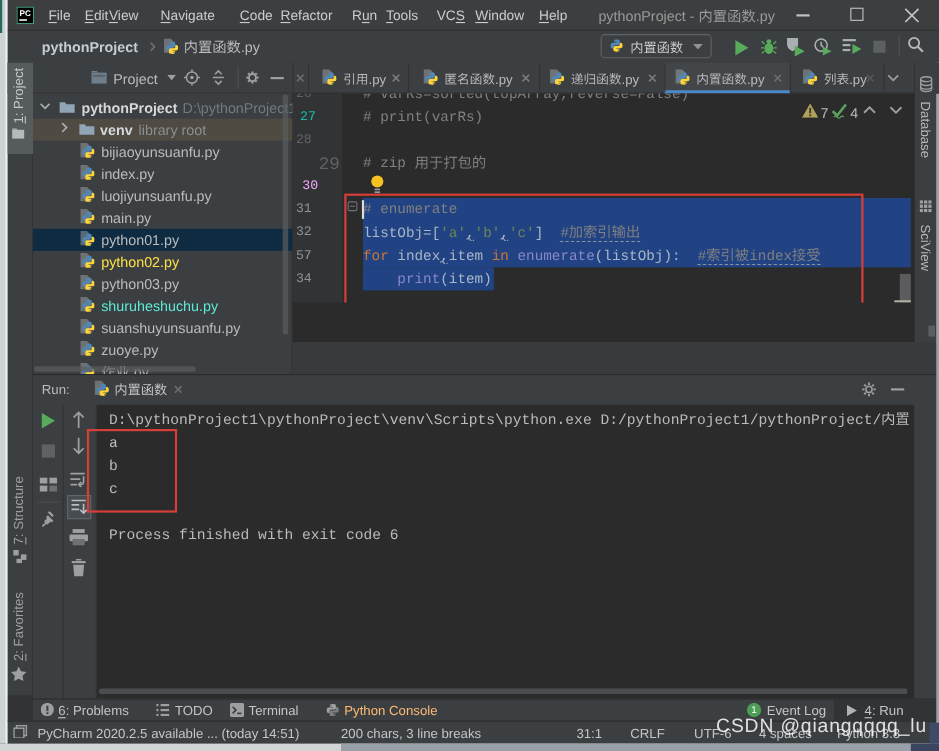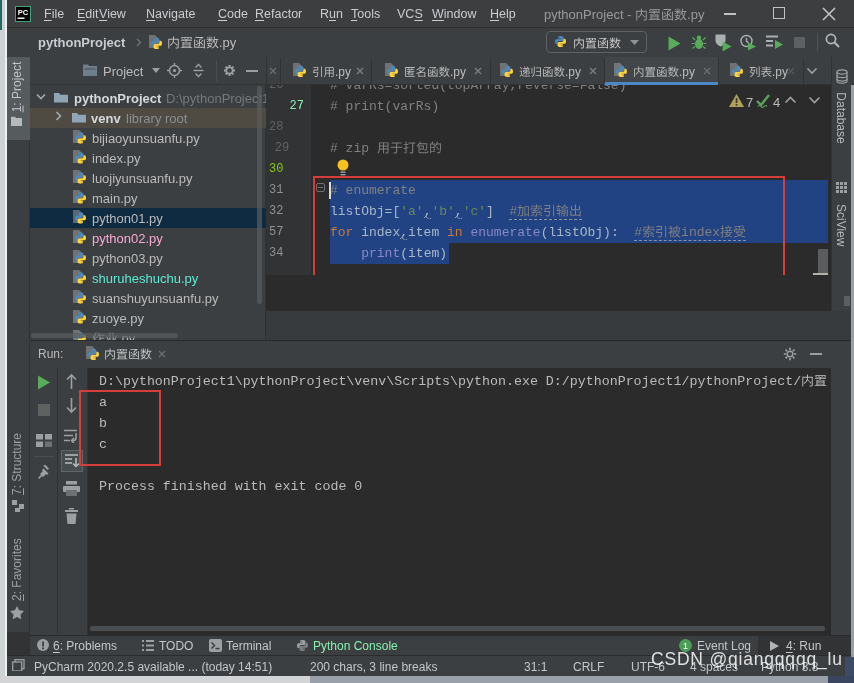--- a/index.html
+++ b/index.html
@@ -361,21 +361,21 @@
         </g>
       </svg>
       <div class="t" style="left:62px;top:126px;color:#bbb">python01.py</div>
       <svg class="a" style="left:43px;top:145px" width="13" height="14" viewBox="0 0 13 14">
         <path fill="#9fa6aa" d="M0 0h6l3 3v10H0z" opacity=".5"></path>
         <g transform="translate(1,1.5)">
           <path fill="#4f87b6" d="M6.4 1C3.9 1 4 2.1 4 2.1v1.6h2.6v.5H2.8S1 3.9 1 6.6s1.6 2.6 1.6 2.6h1V7.7s-.1-1.6 1.6-1.6h2.7s1.5 0 1.5-1.5V2.5S9.7 1 6.4 1zM5 1.9a.5.5 0 1 1 0 1 .5.5 0 0 1 0-1z"></path>
           <path fill="#ffd43b" d="M6.6 12c2.5 0 2.4-1.1 2.4-1.1V9.3H6.4v-.5h3.8S12 9.1 12 6.4 10.4 3.8 10.4 3.8h-1v1.5s.1 1.6-1.6 1.6H5.1s-1.5 0-1.5 1.5v2.1S3.3 12 6.6 12zM8 11.1a.5.5 0 1 1 0-1 .5.5 0 0 1 0 1z"></path>
         </g>
       </svg>
-      <div class="t" style="left:62px;top:146px;color:#f9a8d4">python02.py</div>
+      <div class="t" style="left:62px;top:146px;color:#fde047">python02.py</div>
       <svg class="a" style="left:43px;top:165px" width="13" height="14" viewBox="0 0 13 14">
         <path fill="#9fa6aa" d="M0 0h6l3 3v10H0z" opacity=".5"></path>
         <g transform="translate(1,1.5)">
           <path fill="#4f87b6" d="M6.4 1C3.9 1 4 2.1 4 2.1v1.6h2.6v.5H2.8S1 3.9 1 6.6s1.6 2.6 1.6 2.6h1V7.7s-.1-1.6 1.6-1.6h2.7s1.5 0 1.5-1.5V2.5S9.7 1 6.4 1zM5 1.9a.5.5 0 1 1 0 1 .5.5 0 0 1 0-1z"></path>
           <path fill="#ffd43b" d="M6.6 12c2.5 0 2.4-1.1 2.4-1.1V9.3H6.4v-.5h3.8S12 9.1 12 6.4 10.4 3.8 10.4 3.8h-1v1.5s.1 1.6-1.6 1.6H5.1s-1.5 0-1.5 1.5v2.1S3.3 12 6.6 12zM8 11.1a.5.5 0 1 1 0-1 .5.5 0 0 1 0 1z"></path>
         </g>
       </svg>
       <div class="t" style="left:62px;top:166px;color:#bbb">python03.py</div>
       <svg class="a" style="left:43px;top:185px" width="13" height="14" viewBox="0 0 13 14">
         <path fill="#9fa6aa" d="M0 0h6l3 3v10H0z" opacity=".5"></path>
@@ -412,24 +412,24 @@
           <use href="#u4f5c" x="0"></use>
           <use href="#u4e1a" x="1000"></use>
         </svg>.py</div>
       <div class="a" style="left:227px;top:1px;width:5px;height:218px;background:#5a5e60;border-radius:3px;opacity:.7"></div>
       <div class="a" style="left:1px;top:248px;width:147px;height:5px;background:#5a5e60;border-radius:3px;opacity:.7"></div>
     </div>
     <div class="a" style="left:266px;top:85px;width:565px;height:226px;background:#2b2b2b;overflow:hidden" id="ed"></div>
     <div class="a" style="left:266px;top:85px;width:565px;height:190px;overflow:hidden">
       <div class="a" style="left:0;top:0;width:45px;height:226px;background:#313335"></div>
       <div class="t m" style="left:3px;top:-7px;width:26px;text-align:left;font-size:12px;color:#606366">26</div>
-      <div class="t m" style="left:12px;top:14px;width:26px;text-align:right;font-size:12px;color:#86efac">27</div>
+      <div class="t m" style="left:1px;top:14px;width:26px;text-align:center;font-size:12px;color:#14b8a6">27</div>
       <div class="t m" style="left:3px;top:35px;width:26px;text-align:left;font-size:12px;color:#606366">28</div>
-      <div class="t m" style="left:3px;top:56px;width:26px;text-align:center;font-size:12px;color:#606366">29</div>
-      <div class="t m" style="left:3px;top:77px;width:26px;text-align:left;font-size:12px;color:#84cc16">30</div>
+      <div class="t m" style="left:17px;top:56px;width:26px;text-align:right;font-size:16px;color:#606366">29</div>
+      <div class="t m" style="left:3px;top:77px;width:26px;text-align:center;font-size:12px;color:#f0abfc">30</div>
       <div class="t m" style="left:3px;top:98px;width:26px;text-align:left;font-size:12px;color:#8e9294">31</div>
       <div class="t m" style="left:3px;top:119px;width:26px;text-align:left;font-size:12px;color:#8e9294">32</div>
       <div class="t m" style="left:3px;top:140px;width:26px;text-align:left;font-size:12px;color:#8e9294">57</div>
       <div class="t m" style="left:3px;top:161px;width:26px;text-align:left;font-size:12px;color:#8e9294">34</div>
       <div class="a" style="left:64px;top:95px;width:498px;height:63px;background:#214283"></div>
       <div class="a" style="left:64px;top:158px;width:119px;height:21px;background:#214283"></div>
       <div class="t m" style="left:64px;top:-7px;color:#808080"># varRs=sorted(topArray,reverse=False)</div>
       <div class="t m" style="left:64px;top:14px;color:#808080"># print(varRs)</div>
       <div class="t m" style="left:64px;top:56px;color:#808080"># zip <svg class="ck" style="width:65px;height:13px;vertical-align:-2px;" viewBox="0 0 5000 1000">
           <use href="#u7528" x="0"></use>
@@ -581,21 +581,21 @@
       </g>
     </svg>
     <div class="a" style="left:88px;top:368px;width:743px;height:267px;overflow:hidden">
       <div class="t m" style="left:11px;top:6px;font-size:13.3px;color:#bbb">D:\pythonProject1\pythonProject\venv\Scripts\python.exe D:/pythonProject1/pythonProject/<svg class="ck" style="width:26px;height:13px;vertical-align:-2px;" viewBox="0 0 2000 1000">
           <use href="#u5185" x="0"></use>
           <use href="#u7f6e" x="1000"></use>
         </svg></div>
       <div class="t m" style="left:11px;top:27px;font-size:13.3px;color:#bbb">a</div>
       <div class="t m" style="left:11px;top:48px;font-size:13.3px;color:#bbb">b</div>
       <div class="t m" style="left:11px;top:69px;font-size:13.3px;color:#bbb">c</div>
-      <div class="t m" style="left:11px;top:111px;font-size:13.3px;color:#bbb">Process finished with exit code 0</div>
+      <div class="t m" style="left:11px;top:111px;font-size:13.3px;color:#bbb">Process finished with exit code 6</div>
     </div>
     <div class="a" style="left:79px;top:390px;width:82px;height:76px;border:2px solid #d73e3a"></div>
     <div class="a" style="left:90px;top:626px;width:735px;height:5px;background:#4a4e50;border-radius:2px"></div>
     <div class="a" style="left:30px;top:635px;width:821px;height:20px;background:#3c3f41;border-top:1px solid #292b2d"></div>
     <div class="a" style="left:758px;top:636px;width:93px;height:19px;background:#313335"></div>
     <svg class="a" style="left:37px;top:639px;" width="12" height="12" viewBox="0 0 12 12">
       <circle cx="6" cy="6" r="6" fill="#9da0a2"></circle>
       <rect x="5.2" y="2.5" width="1.8" height="5" fill="#3c3f41"></rect>
       <rect x="5.2" y="8.5" width="1.8" height="1.8" fill="#3c3f41"></rect>
     </svg>
@@ -614,21 +614,21 @@
     <svg class="a" style="left:209px;top:639px;" width="13" height="13" viewBox="0 0 13 13">
       <rect width="13" height="13" rx="2" fill="#9da0a2"></rect>
       <path d="M2.5 3.5 5.5 6.5 2.5 9.5" stroke="#3c3f41" stroke-width="1.5" fill="none"></path>
       <rect x="6.5" y="8.8" width="4" height="1.5" fill="#3c3f41"></rect>
     </svg>
     <div class="t" style="left:226px;top:639px;font-size:12px;color:#c3c6c8">Terminal</div>
     <svg class="a" style="left:296px;top:639px;" width="13" height="13" viewBox="0 0 13 13">
       <path fill="#9da0a2" d="M6.4 1C3.9 1 4 2.1 4 2.1v1.6h2.6v.5H2.8S1 3.9 1 6.6s1.6 2.6 1.6 2.6h1V7.7s-.1-1.6 1.6-1.6h2.7s1.5 0 1.5-1.5V2.5S9.7 1 6.4 1zM5 1.9a.5.5 0 1 1 0 1 .5.5 0 0 1 0-1z"></path>
       <path fill="#7b7f82" d="M6.6 12c2.5 0 2.4-1.1 2.4-1.1V9.3H6.4v-.5h3.8S12 9.1 12 6.4 10.4 3.8 10.4 3.8h-1v1.5s.1 1.6-1.6 1.6H5.1s-1.5 0-1.5 1.5v2.1S3.3 12 6.6 12zM8 11.1a.5.5 0 1 1 0-1 .5.5 0 0 1 0 1z"></path>
     </svg>
-    <div class="t" style="left:313px;top:639px;font-size:12px;color:#86efac">Python Console</div>
+    <div class="t" style="left:313px;top:639px;font-size:12px;color:#fdba74">Python Console</div>
     <svg class="a" style="left:679px;top:639px;" width="13" height="13" viewBox="0 0 13 13">
       <circle cx="6.5" cy="6.5" r="6.5" fill="#4d9d56"></circle>
       <text x="6.5" y="9.5" font-size="9" fill="#fff" text-anchor="middle" font-family="Liberation Sans">1</text>
     </svg>
     <div class="t" style="left:697px;top:639px;font-size:12px;color:#c3c6c8">Event Log</div>
     <svg class="a" style="left:770px;top:641px;" width="9" height="10" viewBox="0 0 9 10">
       <path fill="#b0b3b5" d="M0 0 9 5 0 10z"></path>
     </svg>
     <div class="t" style="left:786px;top:639px;font-size:12px;color:#c3c6c8"><u>4</u>: Run</div>
     <div class="a" style="left:7px;top:655px;width:844px;height:21px;background:#3c3f41;border-top:1px solid #292b2d"></div>

